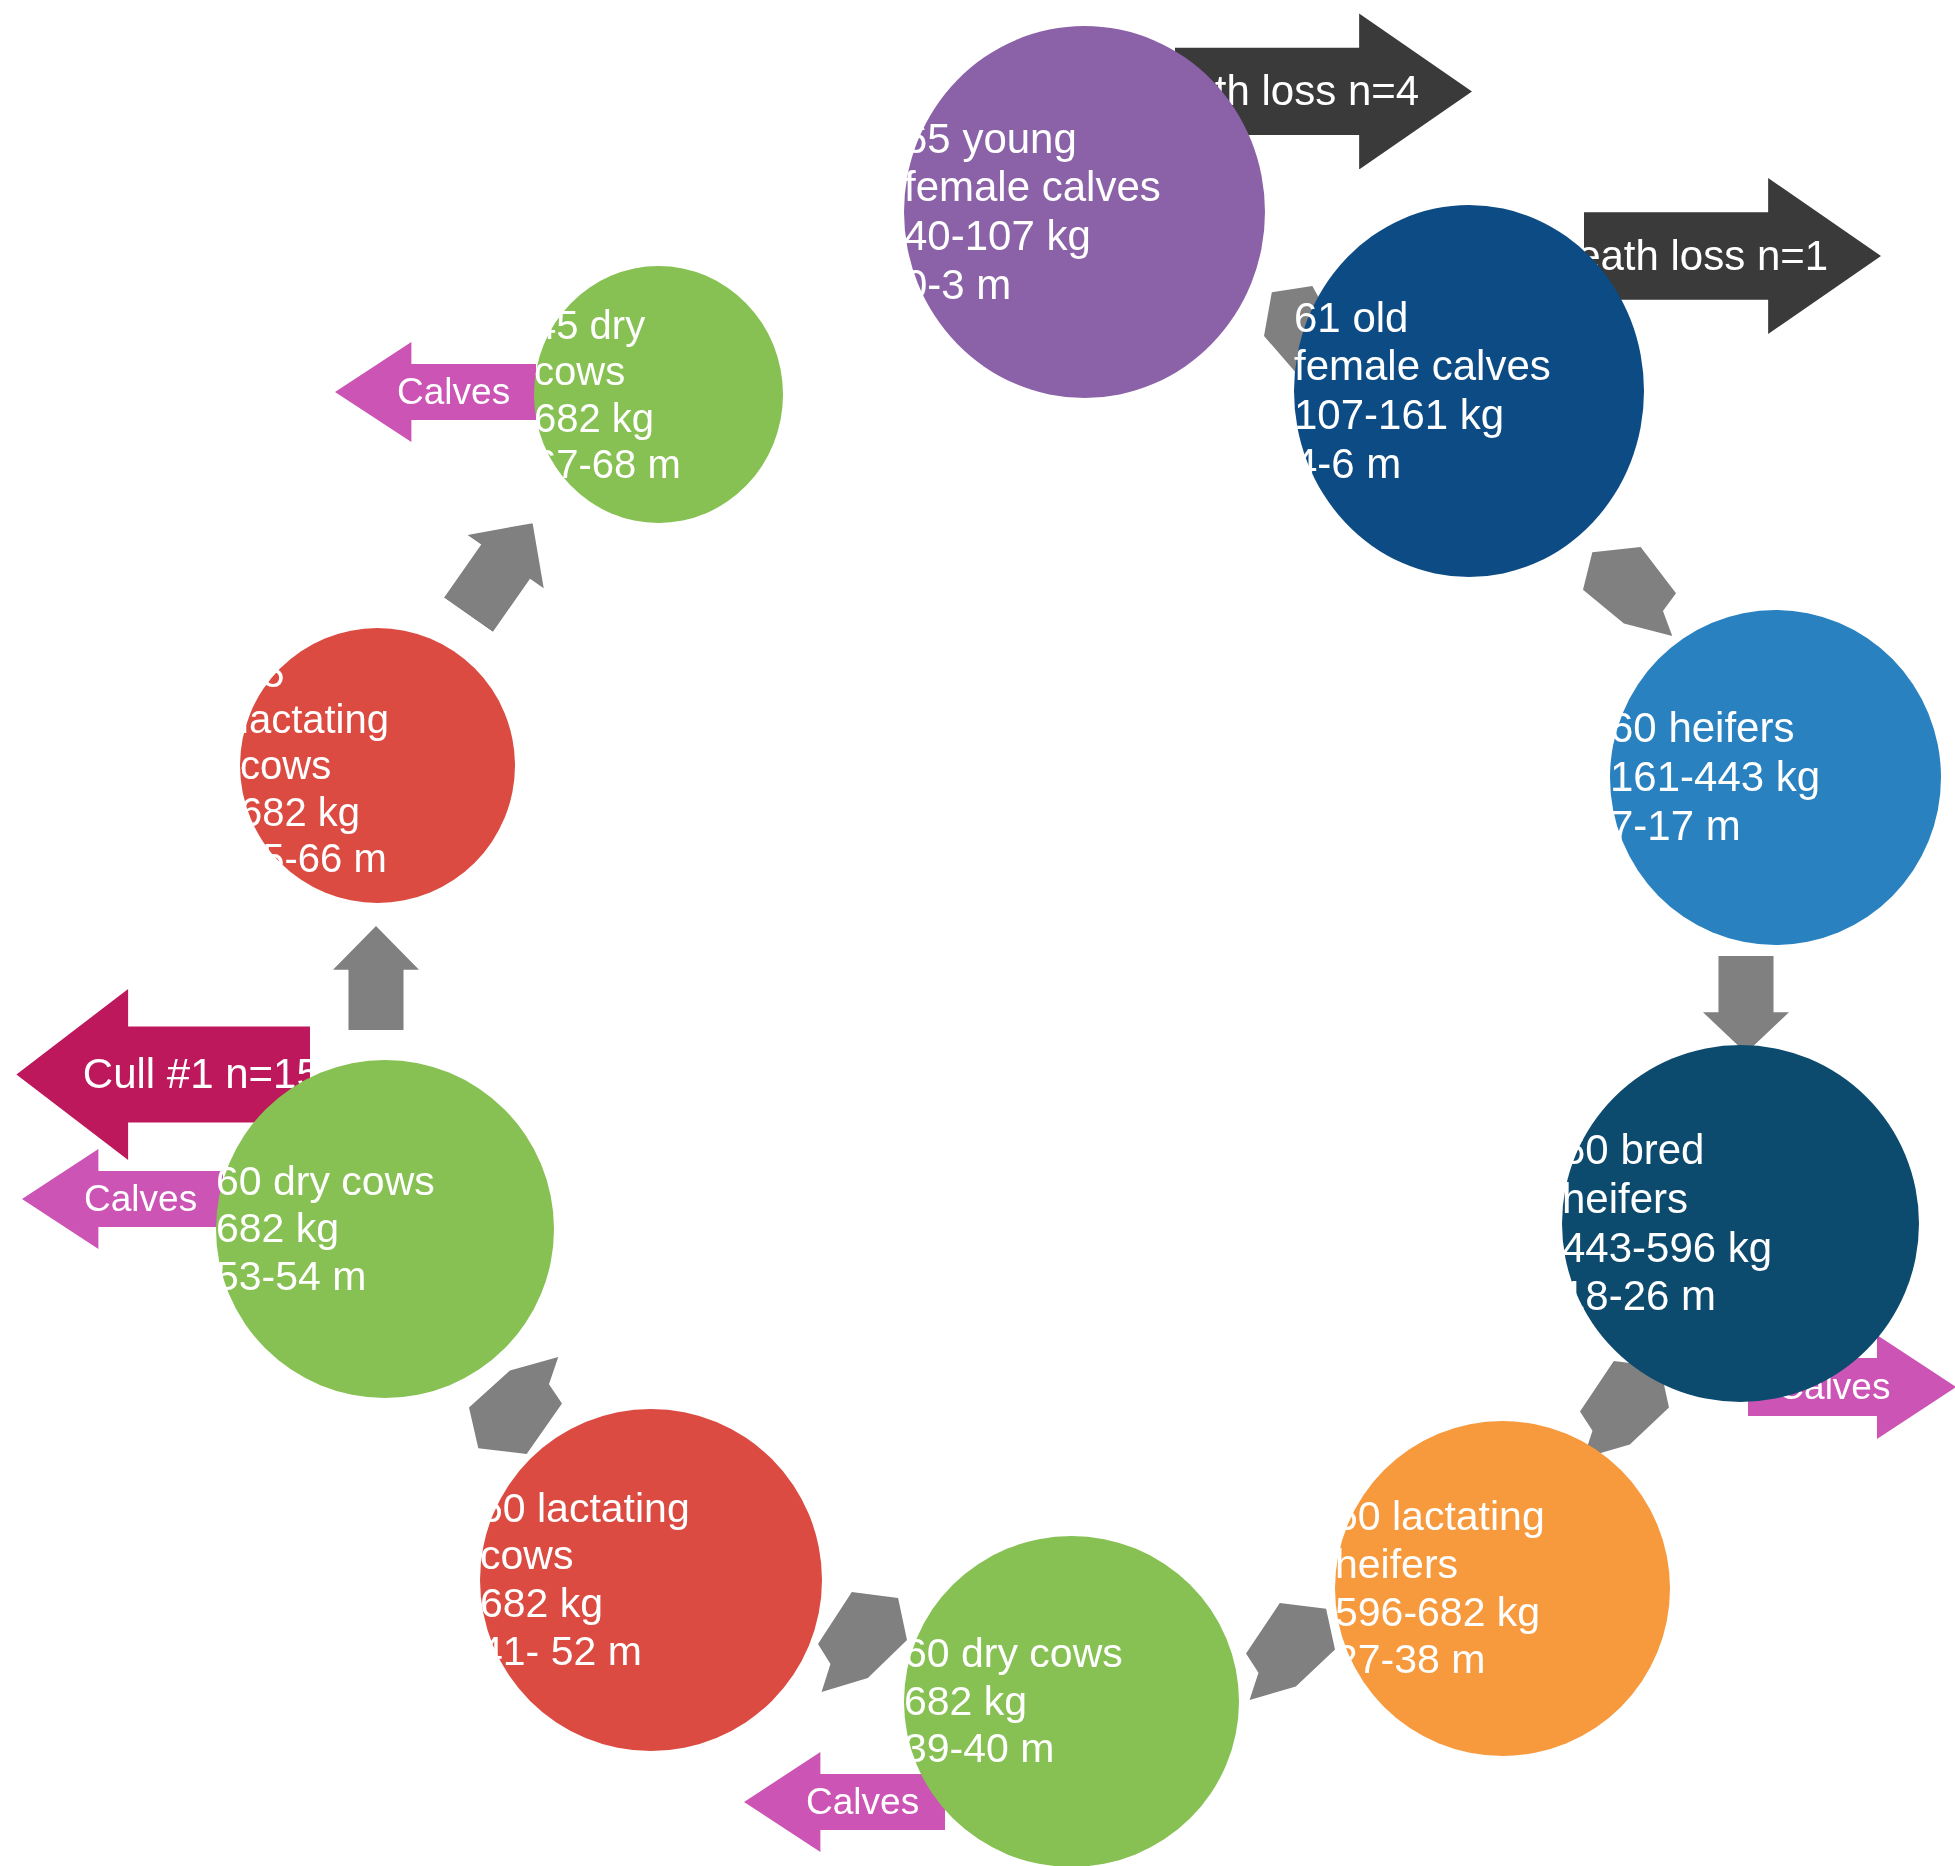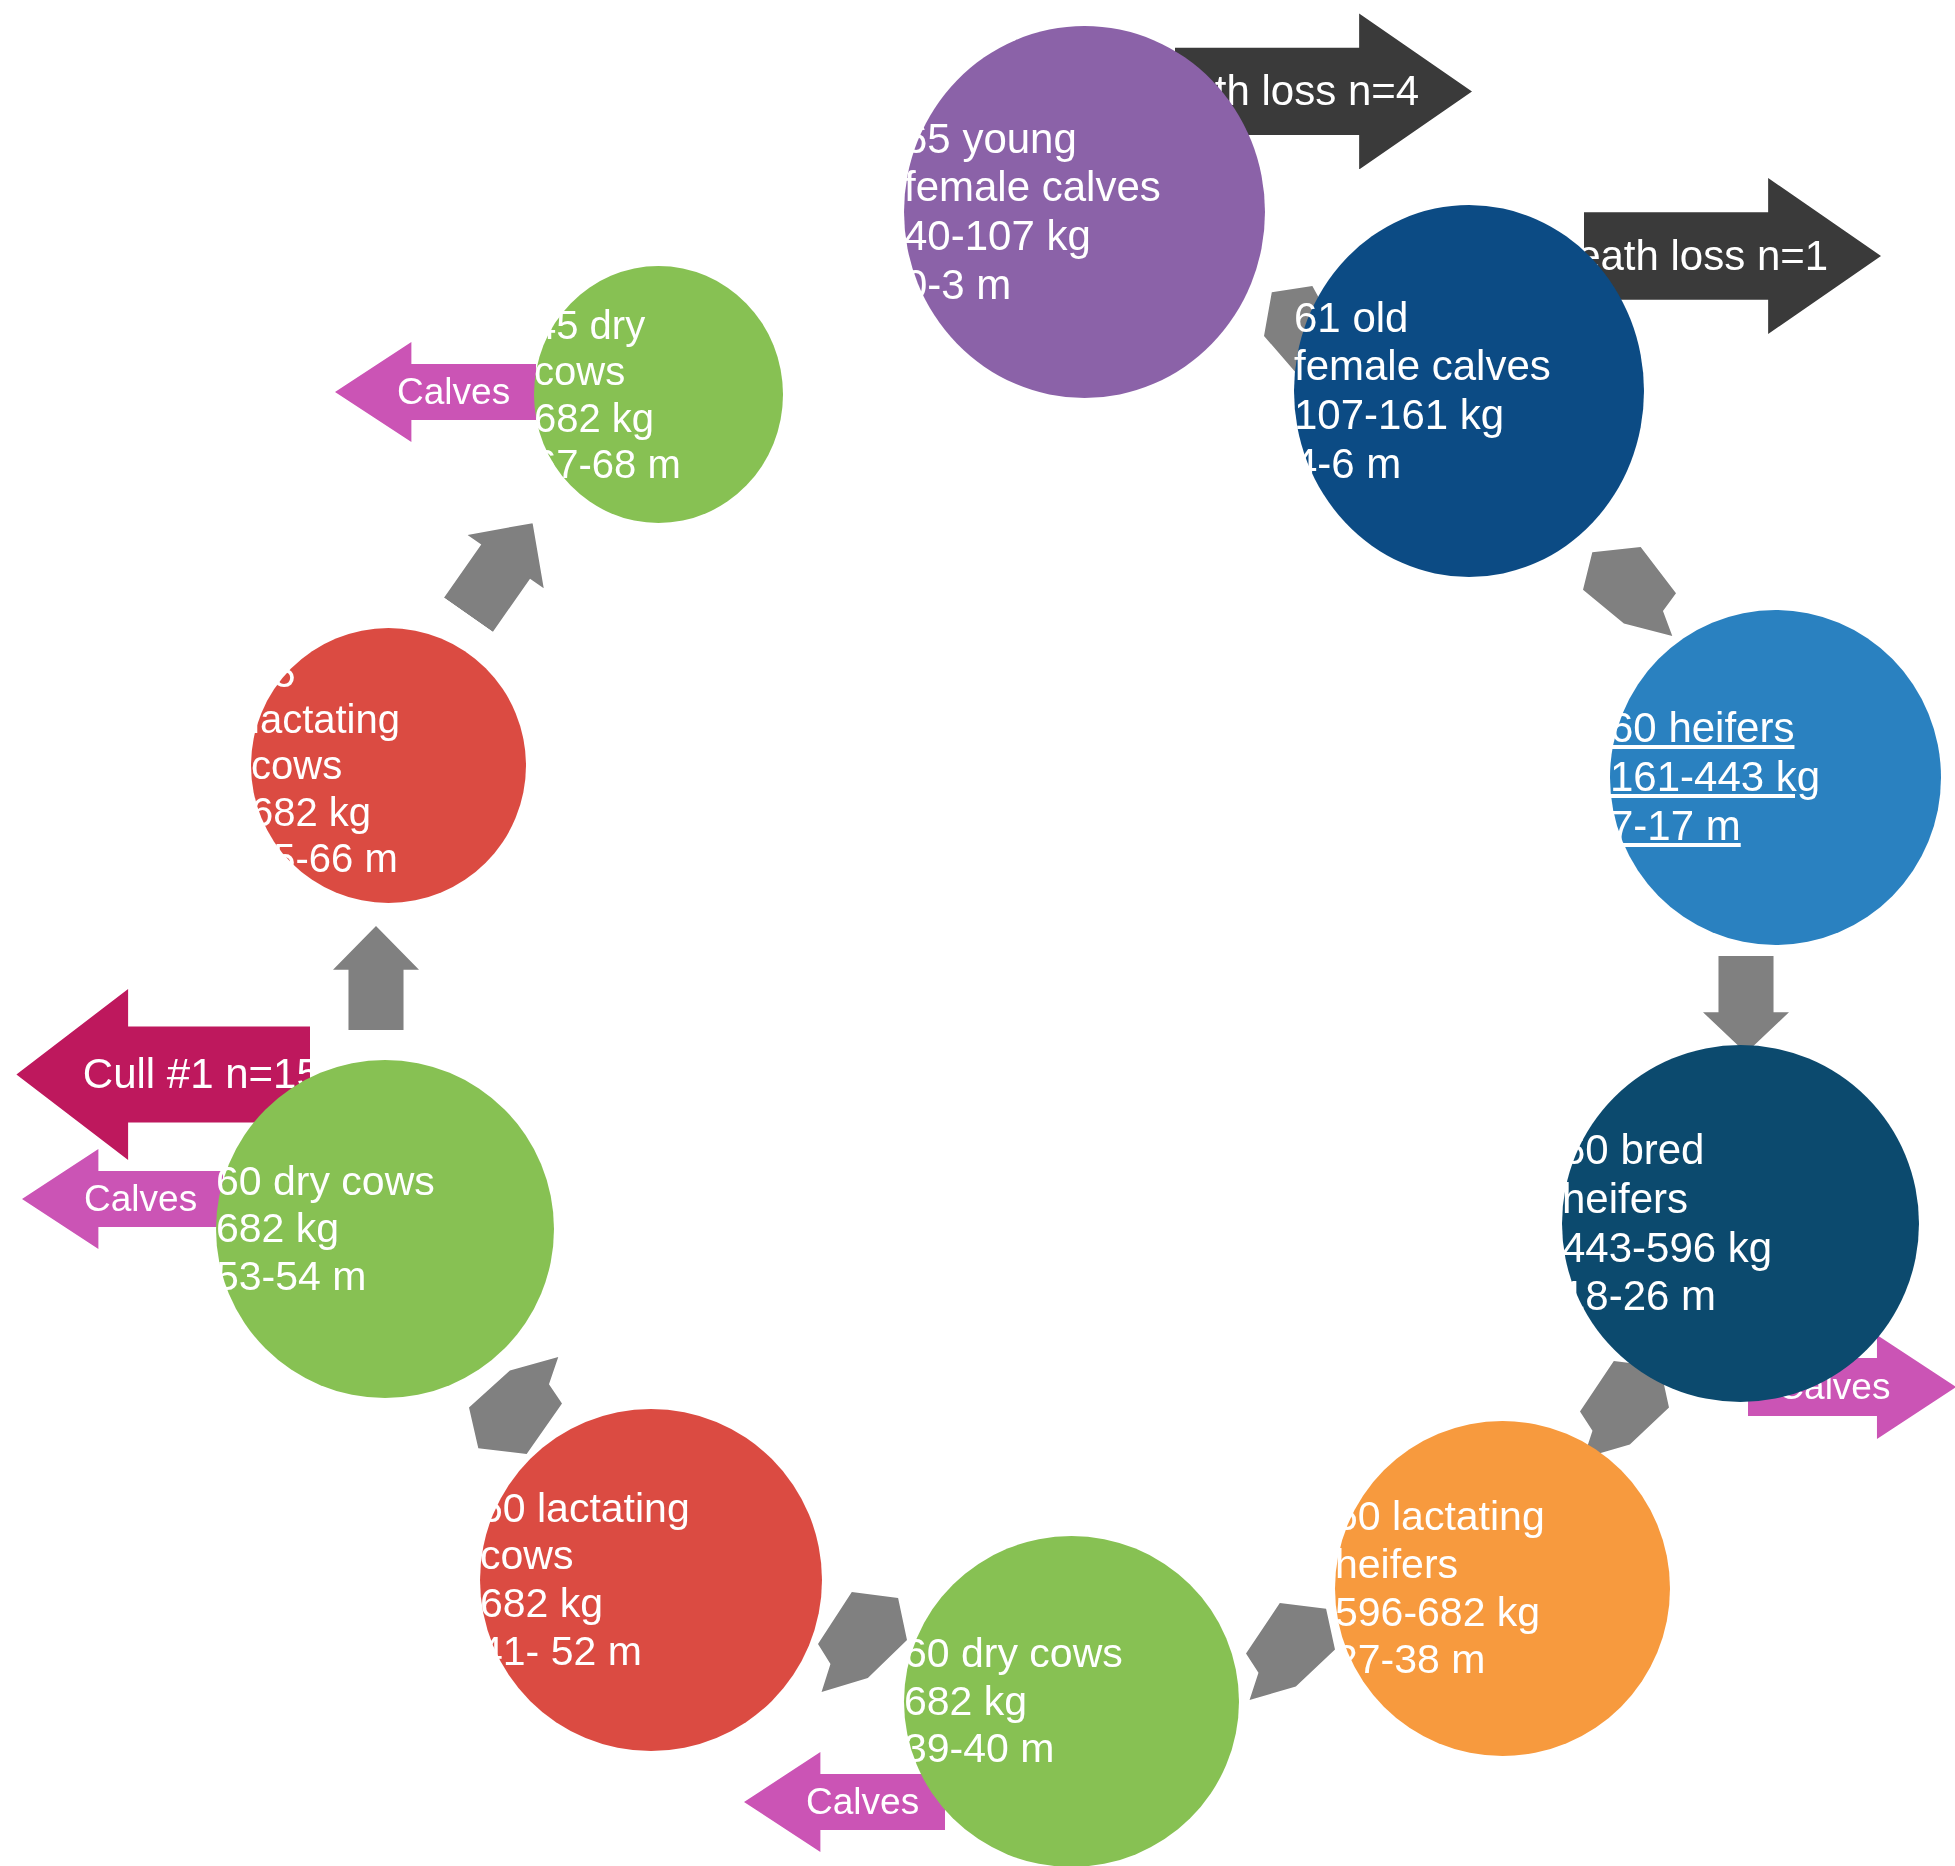--- a/index.html
+++ b/index.html
@@ -132,21 +132,21 @@
     <span class="ln">0-3 m</span>
   </div>
 
   <div class="node" style="left:1294px; top:205px; width:350px; height:372px; background:#0C4B84; font-size:42px;">
     <span class="ln">61 old</span>
     <span class="ln">female calves</span>
     <span class="ln">107-161 kg</span>
     <span class="ln">4-6 m</span>
   </div>
 
-  <div class="node" style="left:1610px; top:610px; width:331px; height:335px; background:#2A81C0; font-size:42px;text-decoration:underline;">
+  <div class="node" style="left:1610px; top:610px; width:331px; height:335px; background:#2A81C0; font-size:42px;">
     <span class="ln">60 heifers</span>
     <span class="ln">161-443 kg</span>
     <span class="ln">7-17 m</span>
   </div>
 
   <div class="node" style="left:1562px; top:1045px; width:357px; height:357px; background:#0c4a6e; font-size:42px;">
     <span class="ln">60 bred</span>
     <span class="ln">heifers</span>
     <span class="ln">443-596 kg</span>
     <span class="ln">18-26 m</span>
@@ -171,21 +171,21 @@
     <span class="ln">682 kg</span>
     <span class="ln">41- 52 m</span>
   </div>
 
   <div class="node" style="left:216px; top:1060px; width:338px; height:338px; background:#87C153; font-size:41px;">
     <span class="ln">60 dry cows</span>
     <span class="ln">682 kg</span>
     <span class="ln">53-54 m</span>
   </div>
 
-  <div class="node" style="left:251px; top:628px; width:275px; height:275px; background:#DB4B42; font-size:40px;">
+  <div class="node" style="left:240px; top:628px; width:275px; height:275px; background:#DB4B42; font-size:40px;">
     <span class="ln">45</span>
     <span class="ln">lactating</span>
     <span class="ln">cows</span>
     <span class="ln">682 kg</span>
     <span class="ln">55-66 m</span>
   </div>
 
   <div class="node" style="left:534px; top:266px; width:249px; height:257px; background:#87C153; font-size:40px;">
     <span class="ln">45 dry</span>
     <span class="ln">cows</span>

